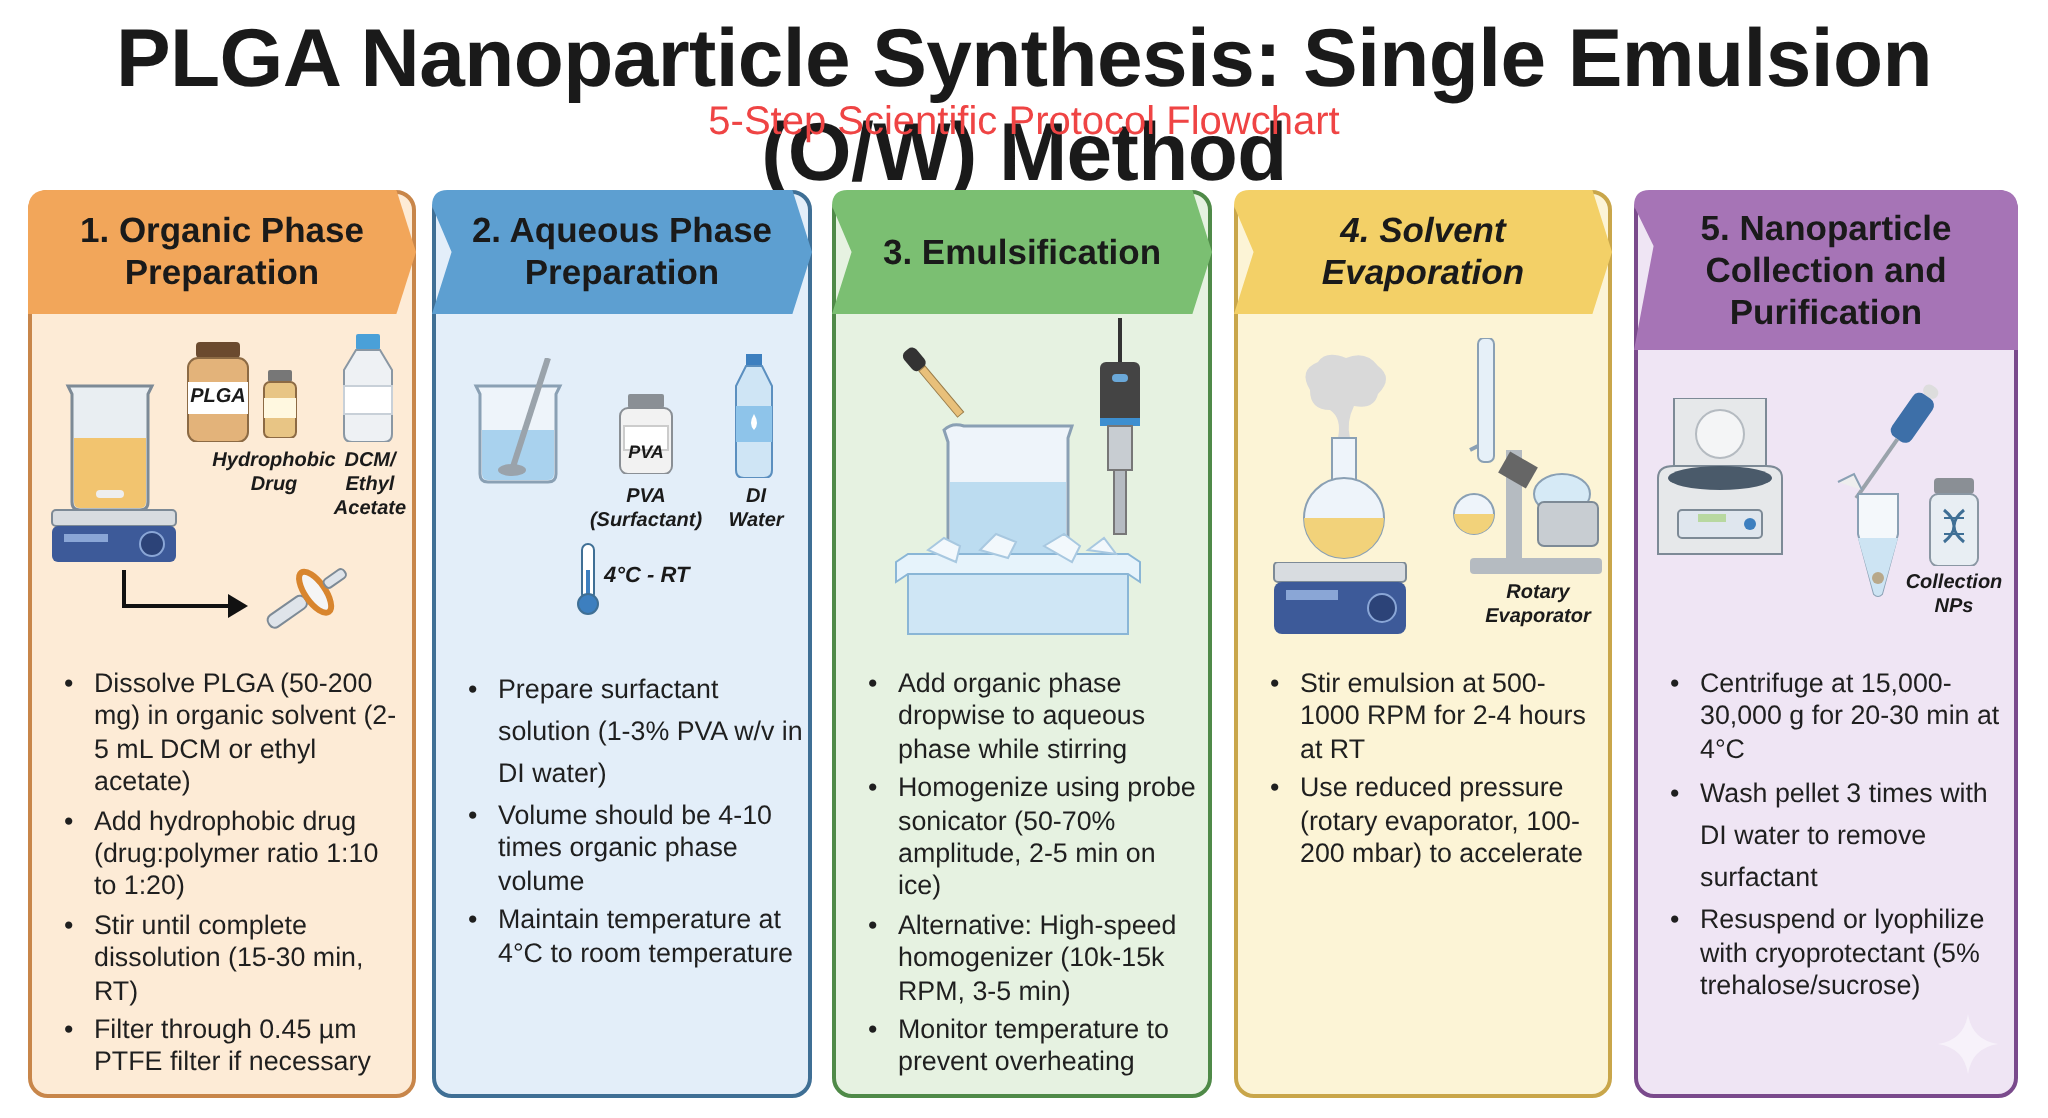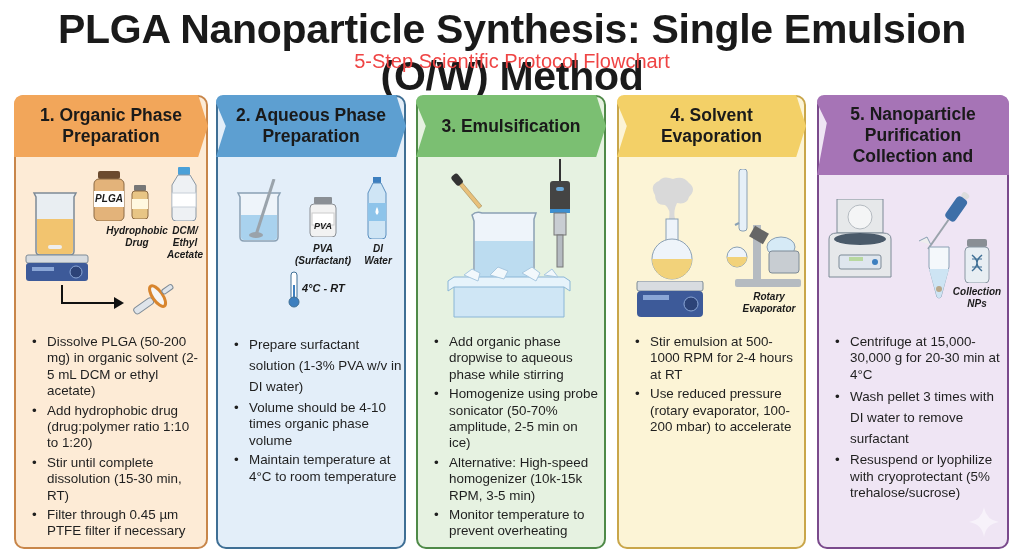--- a/index.html
+++ b/index.html
@@ -180,21 +180,21 @@
   </div>
   <ul class="bullets" style="top:237px;">
     <li>Add organic phase dropwise to aqueous phase while stirring</li>
     <li>Homogenize using probe sonicator (50-70% amplitude, 2-5 min on ice)</li>
     <li>Alternative: High-speed homogenizer (10k-15k RPM, 3-5 min)</li>
     <li>Monitor temperature to prevent overheating</li>
   </ul>
 </div>
 
 <div class="panel p4" style="left:617px; width:189px; background:#fcf4d6; border-color:#c9a64a;">
-  <div class="hdr" style="height:62px;">
+  <div class="hdr" style="height:62px;font-style:italic;">
     <svg class="shape" viewBox="0 0 193 62" preserveAspectRatio="none">
         <path d="M8,0 H183 L193,31 L183,62 H0 L10,31 L0,8 Q0,0 8,0 Z" fill="#f3d067"></path>
       </svg>
     <span>
         <span style="display:block;padding:0">4. Solvent</span>
         <span style="display:block;padding:0">Evaporation</span>
       </span>
   </div>
   <div class="illus" style="top:62px; height:170px;">
     <svg style="position:absolute; left:26px; top:16px;" width="54" height="110" viewBox="0 0 54 110">
@@ -231,22 +231,22 @@
   </ul>
 </div>
 
 <div class="panel p5" style="left:817px; width:192px; background:#efe5f4; border-color:#7a4a8c;">
   <div class="hdr" style="height:80px;">
     <svg class="shape" viewBox="0 0 196 80" preserveAspectRatio="none">
         <path d="M8,0 H186 Q196,0 196,10 V80 H0 L10,28 L0,8 Q0,0 8,0 Z" fill="#a674b6"></path>
       </svg>
     <span>
         <span style="display:block;padding:0">5. Nanoparticle</span>
+        <span style="display:block;padding:0">Collection and</span>
         <span style="display:block;padding:0">Purification</span>
-        <span style="display:block;padding:0">Collection and</span>
       </span>
   </div>
   <div class="illus" style="top:80px; height:150px;">
     <svg style="position:absolute; left:8px; top:22px;" width="66" height="82" viewBox="0 0 66 82">
       <path d="M10,0 H56 V34 H10 Z" fill="#e6e8ea" stroke="#7d8a96"></path>
       <circle cx="33" cy="18" r="12" fill="#f4f5f6" stroke="#b5bbc1"></circle>
       <path d="M2,40 Q2,34 10,34 H56 Q64,34 64,40 V78 H2 Z" fill="#e6e8ea" stroke="#7d8a96"></path>
       <ellipse cx="33" cy="40" rx="26" ry="6" fill="#4a5a6a"></ellipse>
       <rect x="12" y="56" width="42" height="14" rx="2" fill="#dfe6ee" stroke="#7d8a96"></rect>
       <rect x="22" y="58" width="14" height="4" fill="#b8d8a0"></rect>

